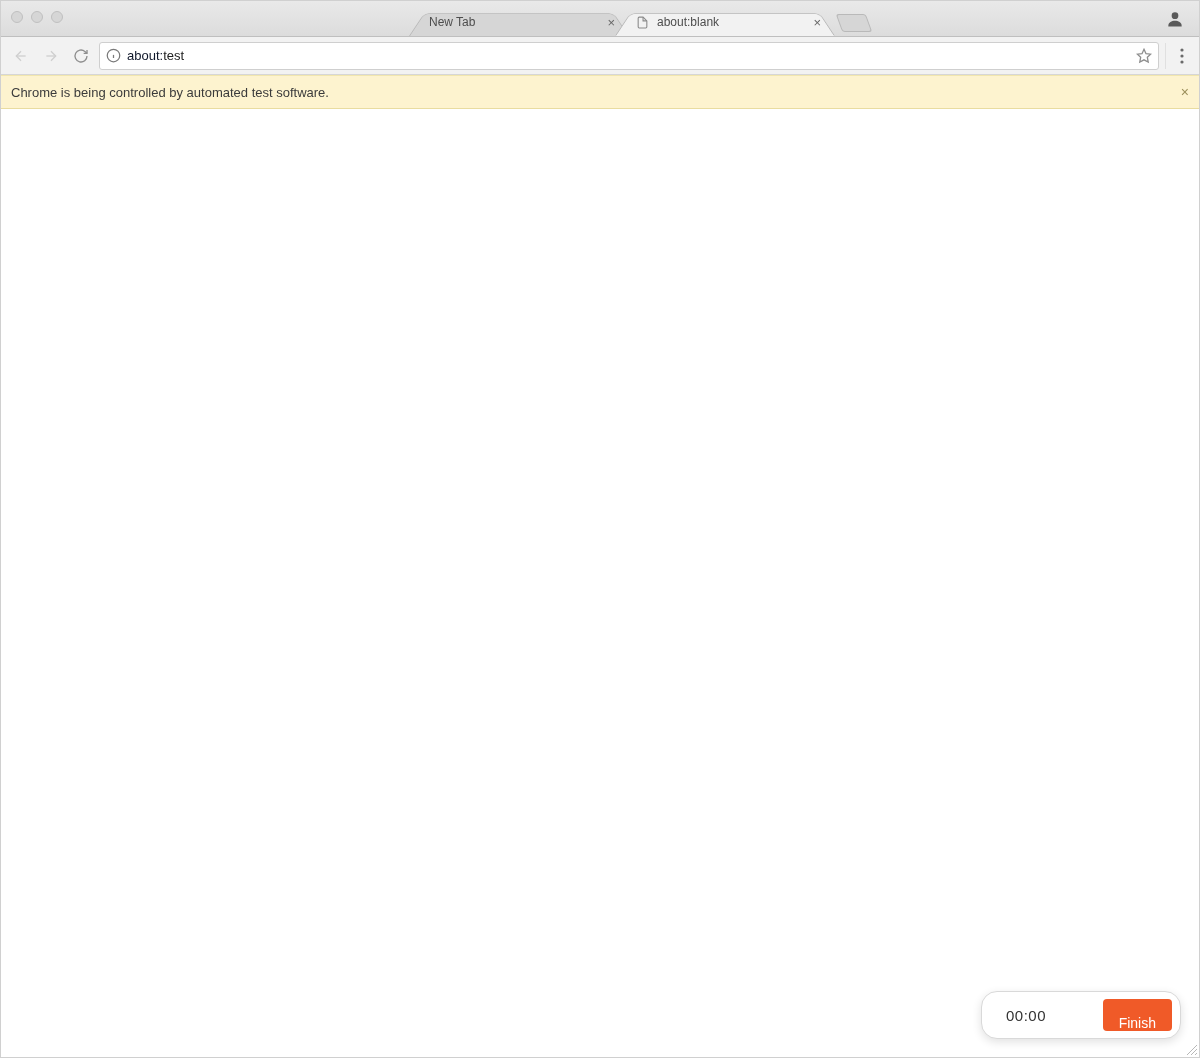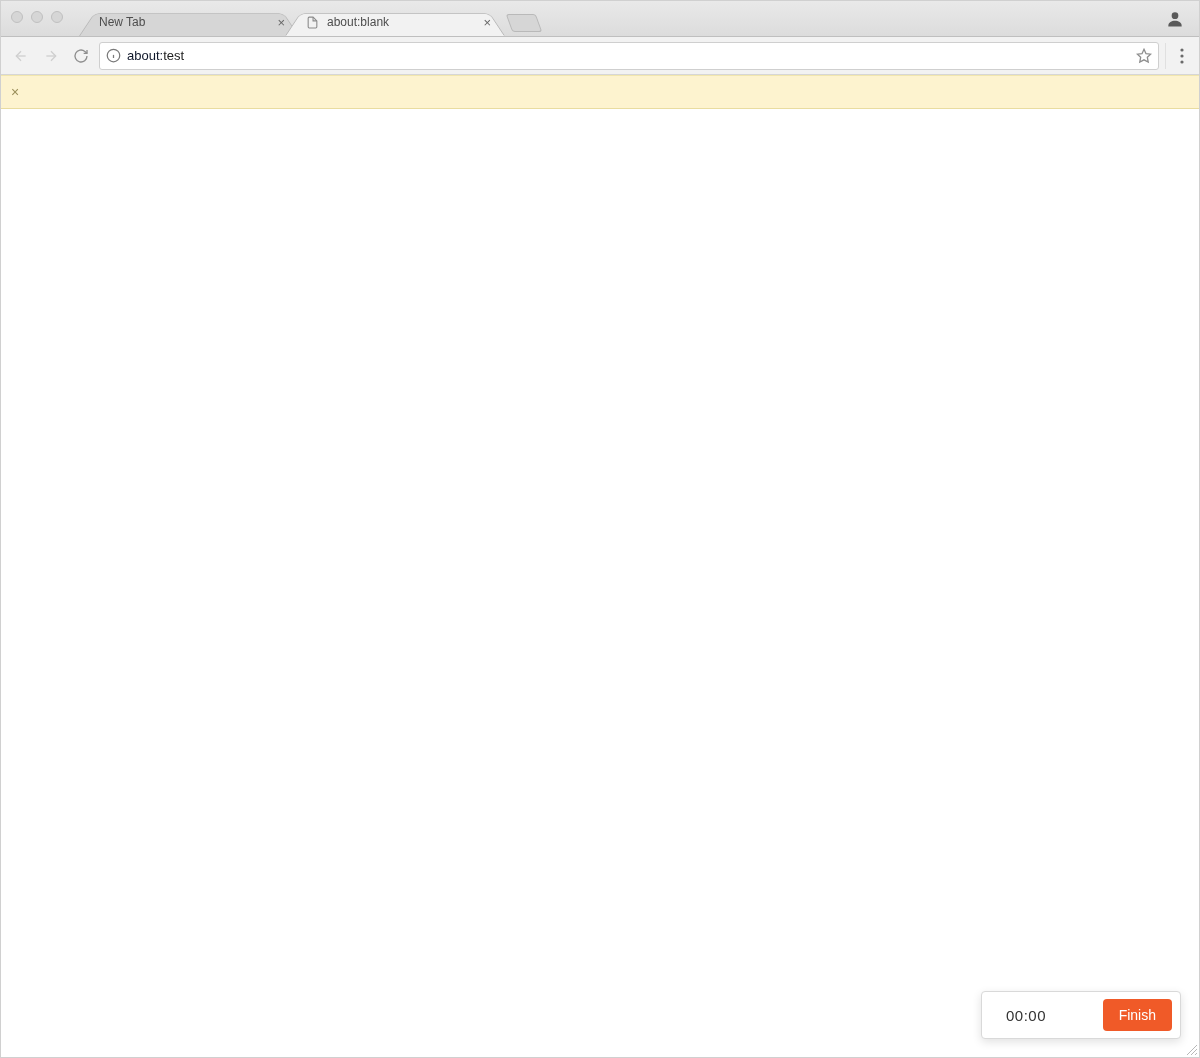--- a/index.html
+++ b/index.html
@@ -23,20 +23,21 @@
 
     
     .titlebar {
       height: 36px;
       display: flex;
       align-items: flex-end;
       background: linear-gradient(#e9e9e9, #dcdcdc);
       border-bottom: 1px solid #bfbfbf;
       position: relative;
       padding-left: 8px;
+      justify-content: center;
     }
     .traffic-lights {
       position: absolute;
       left: 10px;
       top: 10px;
       display: flex;
       gap: 8px;
     }
     .traffic-lights span {
       width: 12px;
@@ -193,39 +194,39 @@
 
     
     .timer-widget {
       position: absolute;
       right: 18px;
       bottom: 18px;
       width: 200px;
       height: 48px;
       background: #ffffff;
       border: 1px solid #d9d9d9;
-      border-radius: 4px;
+      border-radius: 16px;
       box-shadow: 0 3px 10px rgba(0,0,0,0.12);
       display: flex;
       align-items: center;
       justify-content: space-between;
       padding: 0 8px 0 24px;
     }
     .timer-widget .time {
       font-size: 15px;
       color: #333;
       letter-spacing: 0.5px;
     }
     .timer-widget .finish {
       background: #f05a28;
       color: #fff;
       border: none;
       border-radius: 4px;
       height: 32px;
-      padding: 8px 16px;
+      padding: 16px 16px;
       font-size: 14px;
       cursor: pointer;
     }
 
     
     .grip {
       position: absolute;
       right: 2px;
       bottom: 2px;
       width: 12px; height: 12px;
@@ -318,20 +319,21 @@
     <div class="menu-btn">
       <svg width="4" height="16" viewBox="0 0 4 16" fill="currentColor">
         <circle cx="2" cy="2" r="1.6"></circle>
           <circle cx="2" cy="8" r="1.6"></circle>
           <circle cx="2" cy="14" r="1.6"></circle>
       </svg>
     </div>
   </div>
 
   <div class="infobar">
+    <span class="msg">Chrome is being controlled by automated test software.</span>
     <span class="close">×</span>
   </div>
 
   <div class="content">
 
     <div class="timer-widget">
       <span class="time">00:00</span>
       <button class="finish">Finish</button>
     </div>
 

